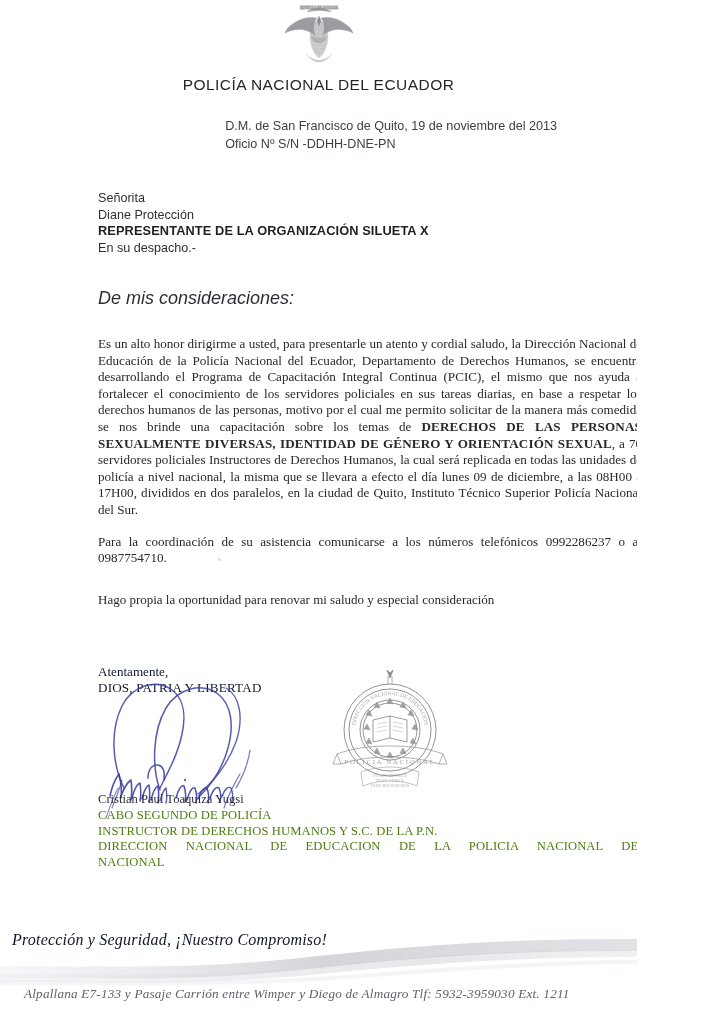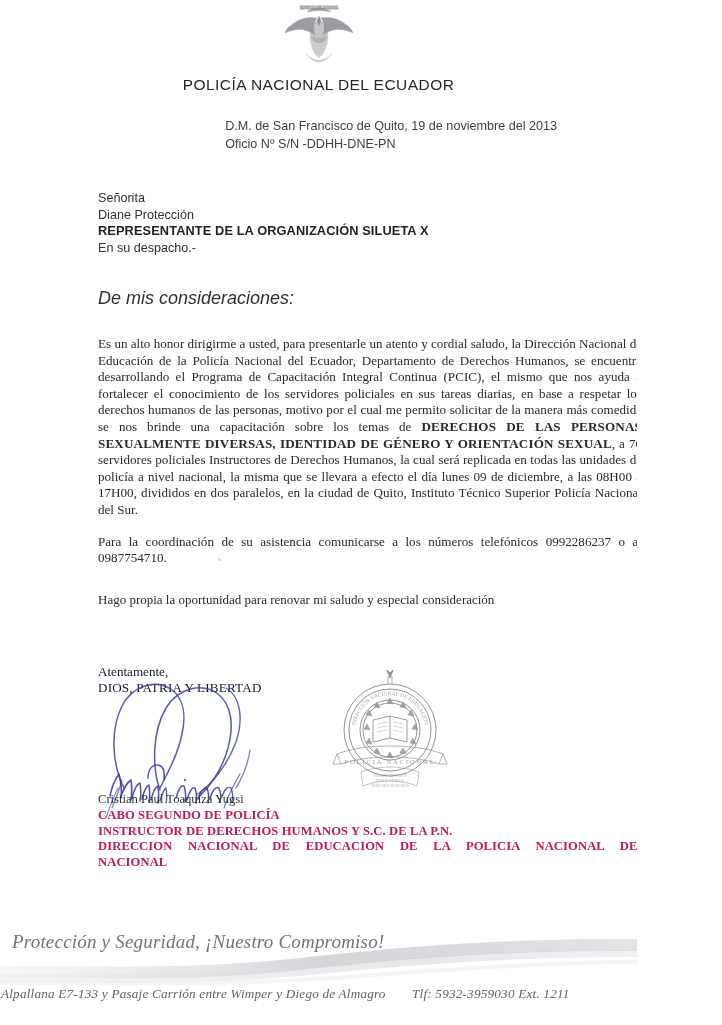--- a/index.html
+++ b/index.html
@@ -138,23 +138,23 @@
     font-size: 12.6px;
     color: #2b2f35;
   }
   .signer-titles {
     position: absolute;
     left: 98px;
     top: 808px;
     width: 548px;
     font-family: "Liberation Serif", serif;
     font-size: 12.6px;
-    font-weight: bold;
+    font-weight: normal;
     line-height: 15.6px;
-    color: #be185d;
+    color: #4d7c0f;
     letter-spacing: .1px;
   }
   .signer-titles .spread {
     text-align: justify;
     text-align-last: justify;
   }
 
   .seal {
     position: absolute;
     left: 325px;
@@ -173,27 +173,27 @@
     width: 722px;
     height: 62px;
     opacity: .5;
   }
   .footer-slogan {
     position: absolute;
     left: 12px;
     top: 931px;
     font-family: "Liberation Serif", serif;
     font-style: italic;
-    font-size: 19px;
-    color: #737373;
+    font-size: 16px;
+    color: #0f172a;
     letter-spacing: .2px;
   }
   .footer-address {
     position: absolute;
-    left: 1px;
+    left: 24px;
     top: 986px;
     font-family: "Liberation Serif", serif;
     font-style: italic;
     font-size: 13.2px;
     color: #5d626b;
     letter-spacing: .2px;
   }
   .footer-phone {
     position: absolute;
     left: 412px;

